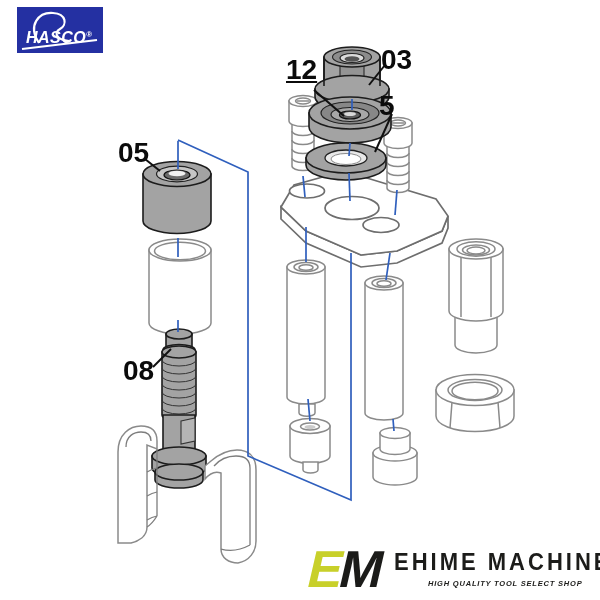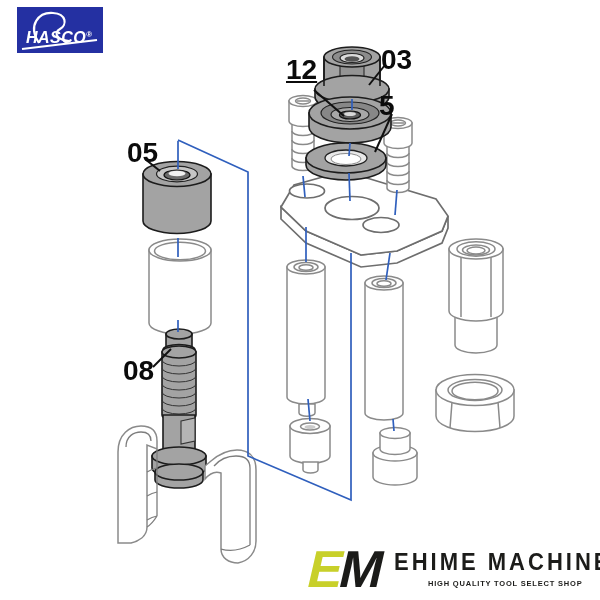--- a/index.html
+++ b/index.html
@@ -20,35 +20,35 @@
   .hasco-svg{position:absolute;left:0;top:0;}
   .hasco-text{position:absolute;left:9px;top:20px;color:#fff;font-style:italic;font-weight:bold;
               font-size:16px;letter-spacing:.5px;line-height:16px;white-space:nowrap;}
   .hasco-reg{font-size:8px;vertical-align:super;font-style:normal;}
 
   
   .note{position:absolute;right:14px;top:12px;font-size:20px;font-weight:bold;color:#0c0c0c;letter-spacing:1px;}
 
   
   .plabel{position:absolute;font-size:28px;font-weight:bold;color:#0b0b0b;line-height:26px;}
-  .l05{left:127px;top:140px;}
+  .l05{left:118px;top:140px;}
   .l02{left:123px;top:358px;}
   .l12{left:286px;top:57px;text-decoration:underline;}
   .l03{left:381px;top:47px;}
   .l13{left:379px;top:93px;}
 
   
   .em-mark{position:absolute;left:309px;top:544px;width:80px;height:50px;font-weight:bold;
            font-size:52px;line-height:50px;transform:skewX(-13deg);letter-spacing:-5px;}
   .em-e{color:var(--em-green);}
   .em-m{color:#1b1b19;margin-left:2px;}
   .shop-name{position:absolute;left:394px;top:548px;font-size:22px;font-weight:bold;color:#1c1c1a;
              letter-spacing:3px;white-space:nowrap;transform:scaleY(1.1);transform-origin:left top;}
   .tagline{position:absolute;left:428px;top:579px;font-size:7.5px;font-weight:bold;color:#1c1c1a;
-           letter-spacing:.8px;white-space:nowrap;}
+           letter-spacing:.8px;white-space:nowrap;font-style:italic;}
 
   
   .blue{stroke:var(--centerline-blue);stroke-width:1.7;fill:none;}
   .leader{stroke:#101010;stroke-width:2;fill:none;}
   .gray{fill:var(--part-gray);stroke:var(--outline-dark);stroke-width:1.6;}
   .white{fill:#fff;stroke:var(--outline-light);stroke-width:1.5;}
   .plate{fill:#fff;stroke:#6e6e6e;stroke-width:1.7;}
 </style>
 </head>
 <body>

